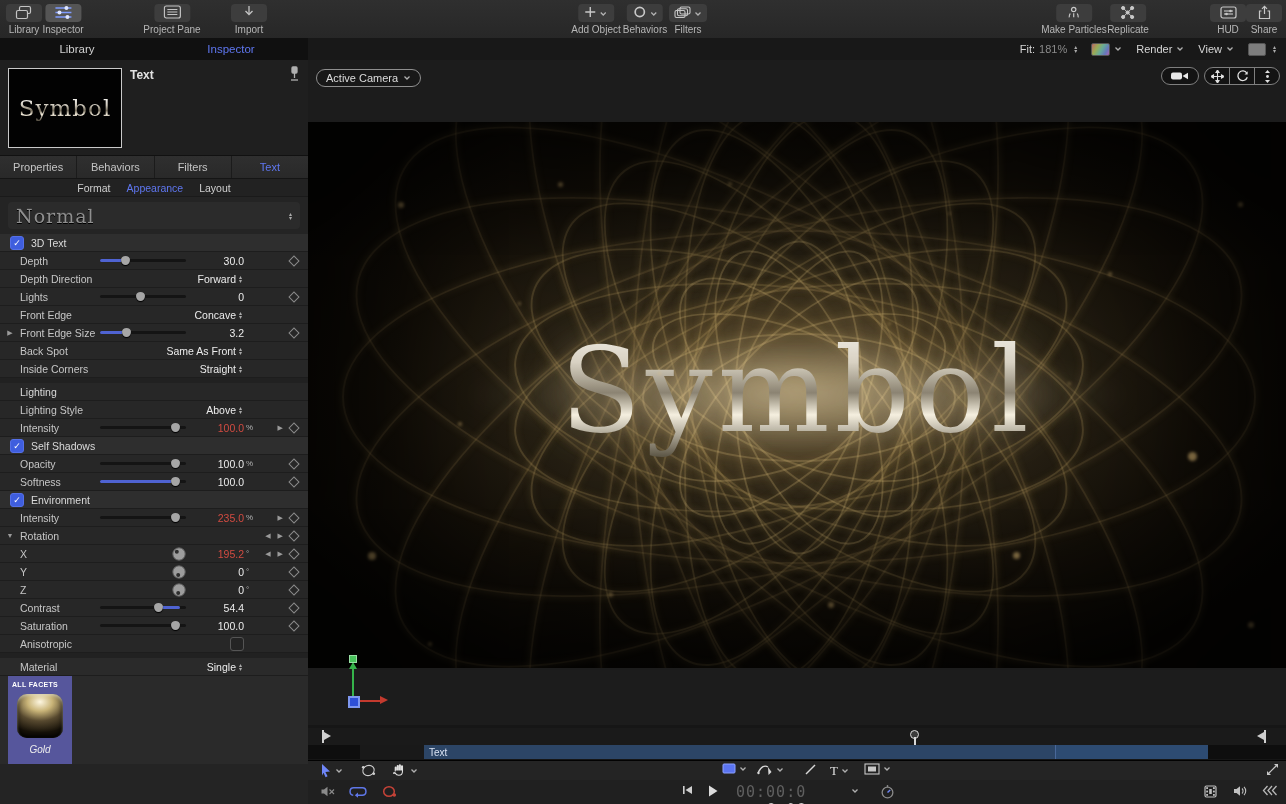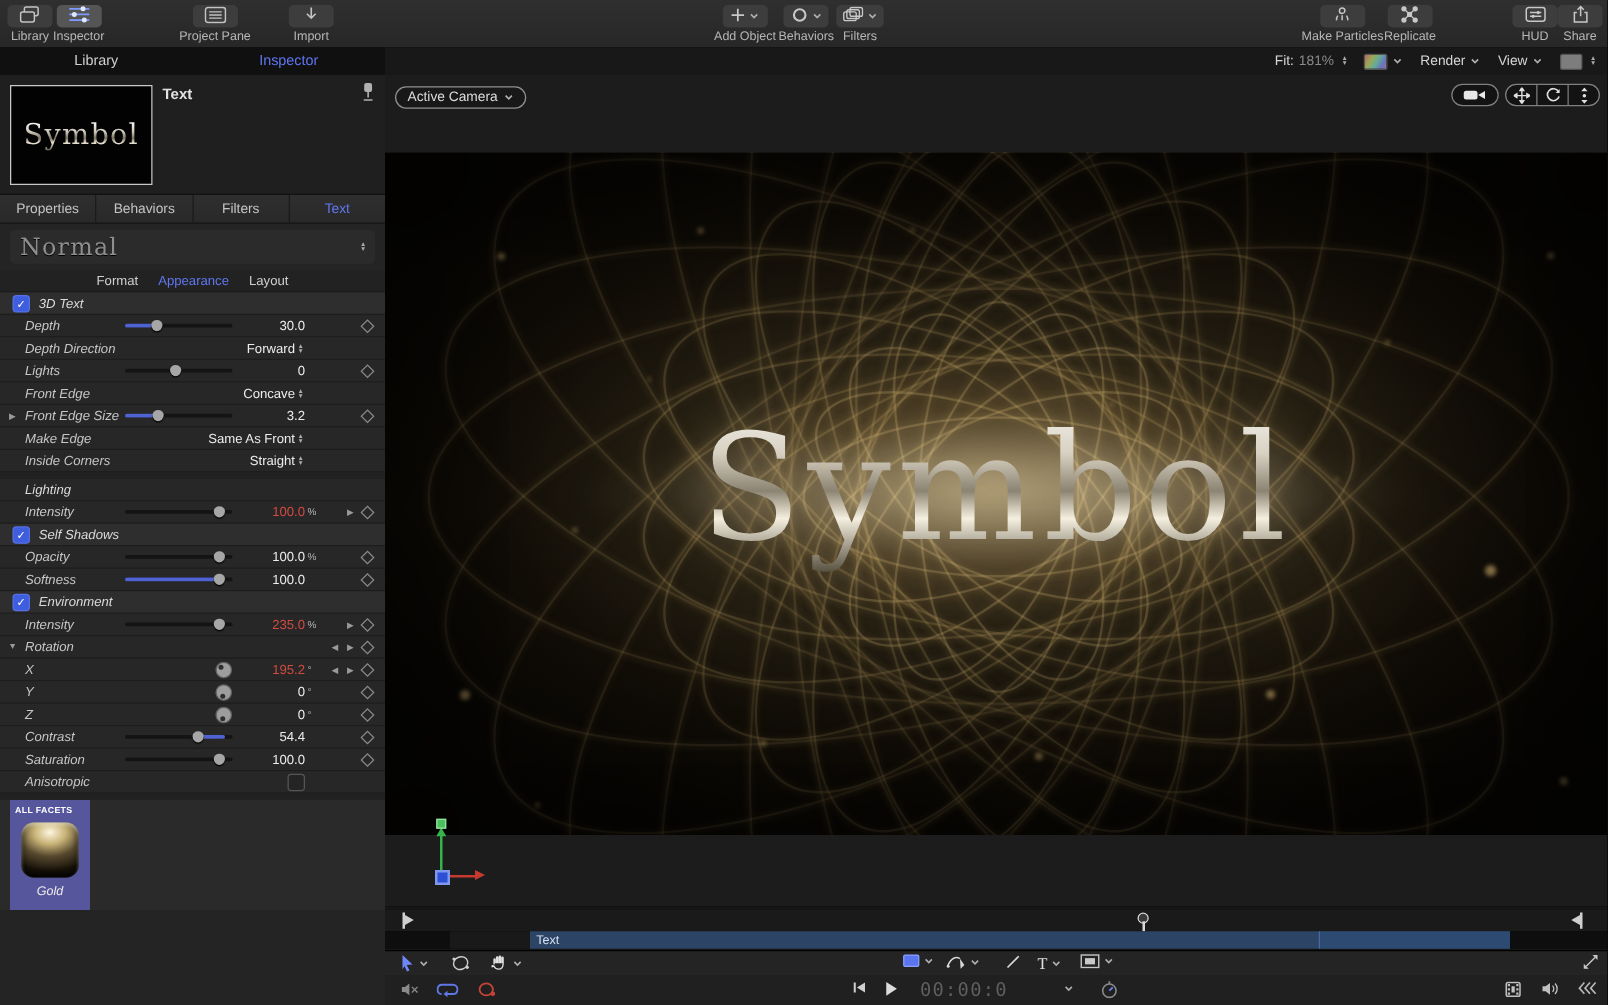--- a/index.html
+++ b/index.html
@@ -56,21 +56,21 @@
   #preset-text{flex:1;font-family:"DejaVu Serif",serif;font-size:19px;color:#8f8f8f;letter-spacing:1px;
      text-shadow:0 1px 0 #000, 0 -1px 0 #3a3a3a;}
 
   
   #rows{background:#242424;}
   .prow{height:17px;display:flex;align-items:center;background:#272727;border-bottom:1px solid #1d1d1d;}
   .prow.hdr{background:#2e2e2e;}
   .prow.flat{background:#2a2a2a;}
   .pgap{height:5px;background:#212121;}
   .pdisc{width:20px;display:flex;justify-content:center;font-size:7px;color:#9a9a9a;}
-  .plabel{width:80px;font-size:10.5px;color:#c6c6c6;white-space:nowrap;font-style:italic;}
+  .plabel{width:80px;font-size:10.5px;color:#c6c6c6;white-space:nowrap;}
   .plabel.hdrlab{color:#dadada;}
   .pctrl{width:92px;display:flex;align-items:center;}
   .pval{width:52px;text-align:right;font-size:10.5px;color:#ececec;}
   .pval.red{color:#d24b41;}
   .punit{width:13px;font-size:8px;color:#b4b4b4;padding-left:2px;}
   .pkf{flex:1;display:flex;justify-content:flex-end;align-items:center;gap:7px;padding-right:10px;}
   .ppopup{flex:1;display:flex;align-items:center;justify-content:flex-end;padding-right:66px;font-size:10.5px;color:#ececec;}
   .slider{position:relative;width:86px;height:3px;background:#141414;border-radius:2px;}
   .sfill{position:absolute;top:0;height:3px;background:#4f63d2;border-radius:2px;}
   .sthumb{position:absolute;top:-3.5px;width:9px;height:9px;margin-left:-4.5px;background:#a6a6a6;
@@ -364,32 +364,32 @@
             <line x1="2" y1="14" x2="9" y2="14"></line>
           </g>
         </svg></div>
   </div>
   <div id="tabs4">
     <div class="tab4">Properties</div>
     <div class="tab4">Behaviors</div>
     <div class="tab4">Filters</div>
     <div class="tab4 active">Text</div>
   </div>
+  <div id="subtabs">
+    <span class="subtab">Format</span>
+    <span class="subtab active">Appearance</span>
+    <span class="subtab">Layout</span>
+  </div>
   <div id="preset">
     <span id="preset-text">Normal</span>
     <span class="stepper">
         <span>▴</span>
         <span>▾</span>
       </span>
   </div>
-  <div id="subtabs">
-    <span class="subtab">Format</span>
-    <span class="subtab active">Appearance</span>
-    <span class="subtab">Layout</span>
-  </div>
   <div id="rows">
       <div class="prow hdr">
         <span style="width:10px"></span>
         <span class="cbx on">✓</span>
         <span class="plabel hdrlab" style="margin-left:7px">3D Text</span>
       </div>
       <div class="prow">
         <span class="pdisc"></span>
         <span class="plabel">Depth</span>
         <span class="pctrl">
@@ -450,21 +450,21 @@
           </span>
         </span>
         <span class="pval">3.2</span>
         <span class="punit"></span>
         <span class="pkf">
           <span class="kf-d"></span>
         </span>
       </div>
       <div class="prow">
         <span class="pdisc"></span>
-        <span class="plabel">Make Edge</span>
+        <span class="plabel">Back Spot</span>
         <span class="ppopup">
           <span>Same As Front</span>
           <span class="stepper">
             <span>▴</span>
             <span>▾</span>
           </span>
         </span>
       </div>
       <div class="prow">
         <span class="pdisc"></span>
@@ -477,20 +477,31 @@
           </span>
         </span>
       </div>
       <div class="pgap"></div>
       <div class="prow">
         <span class="pdisc"></span>
         <span class="plabel hdrlab">Lighting</span>
       </div>
       <div class="prow">
         <span class="pdisc"></span>
+        <span class="plabel">Lighting Style</span>
+        <span class="ppopup">
+          <span>Above</span>
+          <span class="stepper">
+            <span>▴</span>
+            <span>▾</span>
+          </span>
+        </span>
+      </div>
+      <div class="prow">
+        <span class="pdisc"></span>
         <span class="plabel">Intensity</span>
         <span class="pctrl">
           <span class="slider">
             <span class="sthumb" style="left:88%"></span>
           </span>
         </span>
         <span class="pval red">100.0</span>
         <span class="punit">%</span>
         <span class="pkf">
           <span class="kf-n">▶</span>
@@ -646,20 +657,31 @@
         <span class="pdisc"></span>
         <span class="plabel">Anisotropic</span>
         <span class="pctrl"></span>
         <span class="pval" style="display:flex;justify-content:flex-end">
           <span class="cbx"></span>
         </span>
         <span class="punit"></span>
         <span class="pkf"></span>
       </div>
       <div class="pgap"></div>
+      <div class="prow flat">
+        <span class="pdisc"></span>
+        <span class="plabel">Material</span>
+        <span class="ppopup">
+          <span>Single</span>
+          <span class="stepper">
+            <span>▴</span>
+            <span>▾</span>
+          </span>
+        </span>
+      </div>
     </div>
   <div id="mat-strip">
     <div id="mat-cell">
       <div id="facets">ALL FACETS</div>
       <div id="mat-thumb"></div>
       <div id="mat-name">Gold</div>
     </div>
     <div id="mat-rest"></div>
   </div>
 </div>

